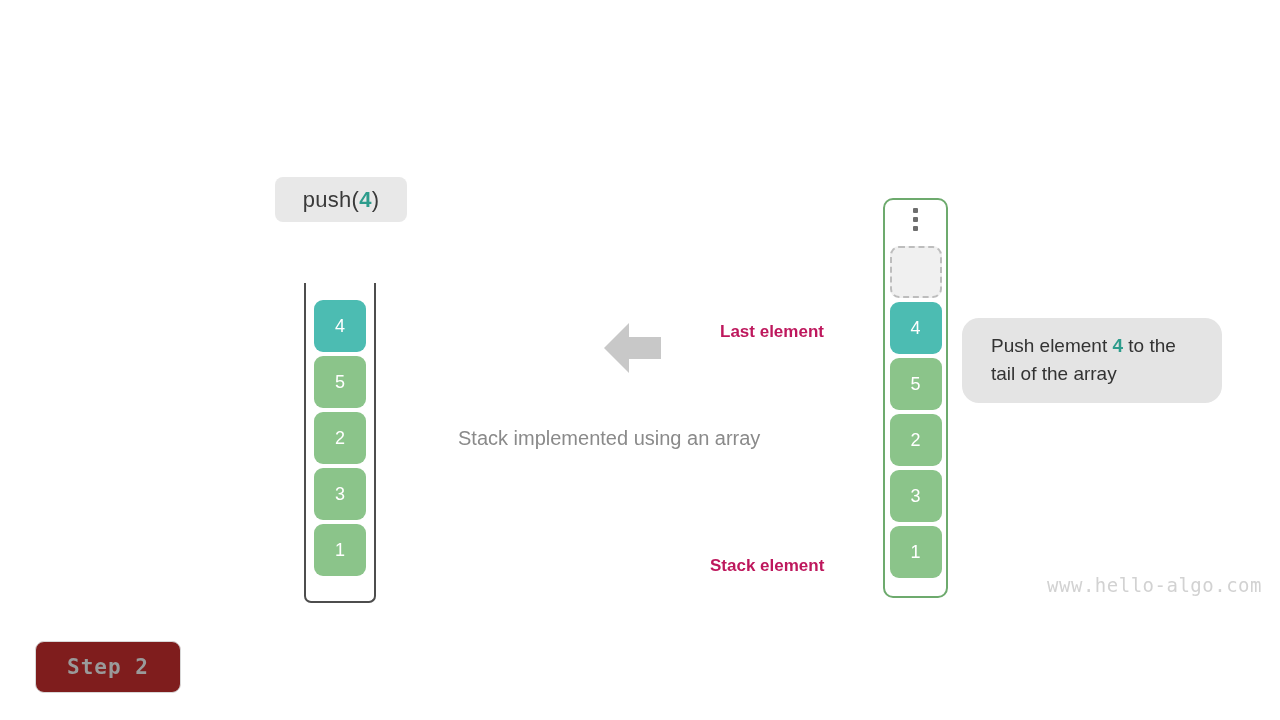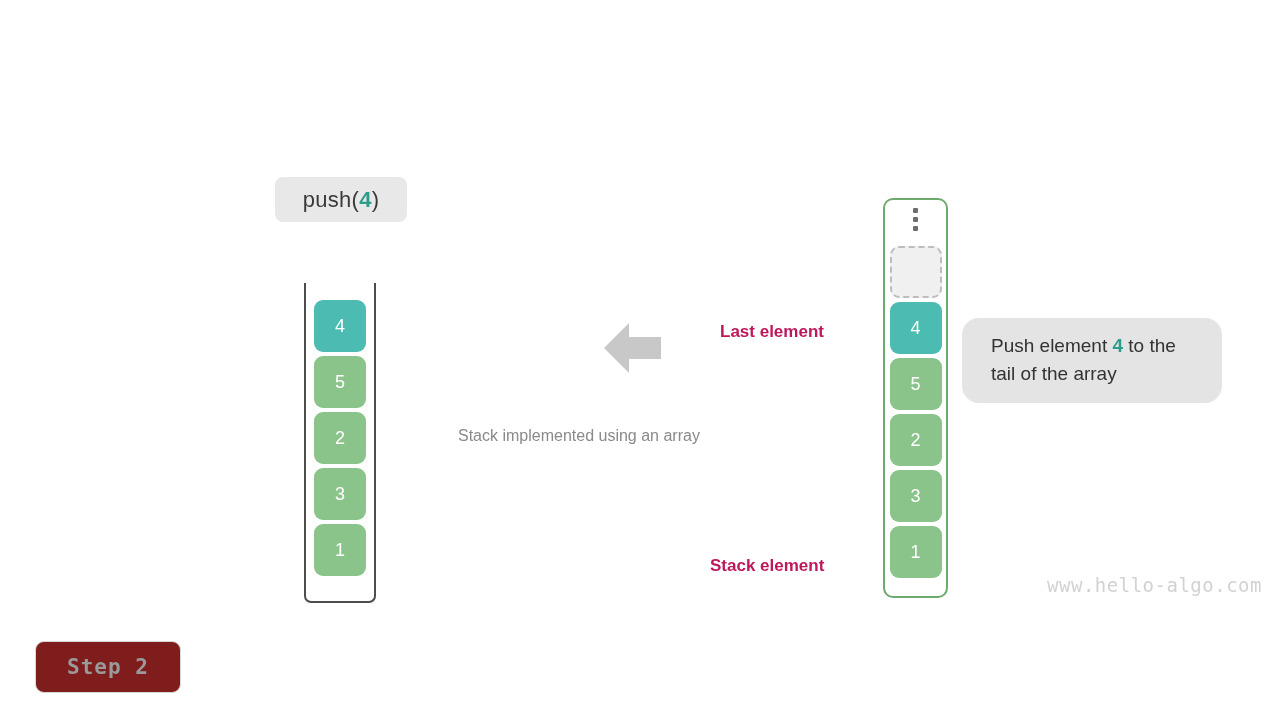--- a/index.html
+++ b/index.html
@@ -149,21 +149,21 @@
     color: #be185d;
     white-space: nowrap;
   }
   .label-last  { left: 720px; top: 322px; }
   .label-first { left: 710px; top: 556px; }
 
   .caption {
     position: absolute;
     left: 458px;
     top: 427px;
-    font-size: 16px;
+    font-size: 20px;
     color: #8a8a8a;
     white-space: nowrap;
   }
 
   
   .note {
     position: absolute;
     left: 962px;
     top: 272px;
     width: 260px;

